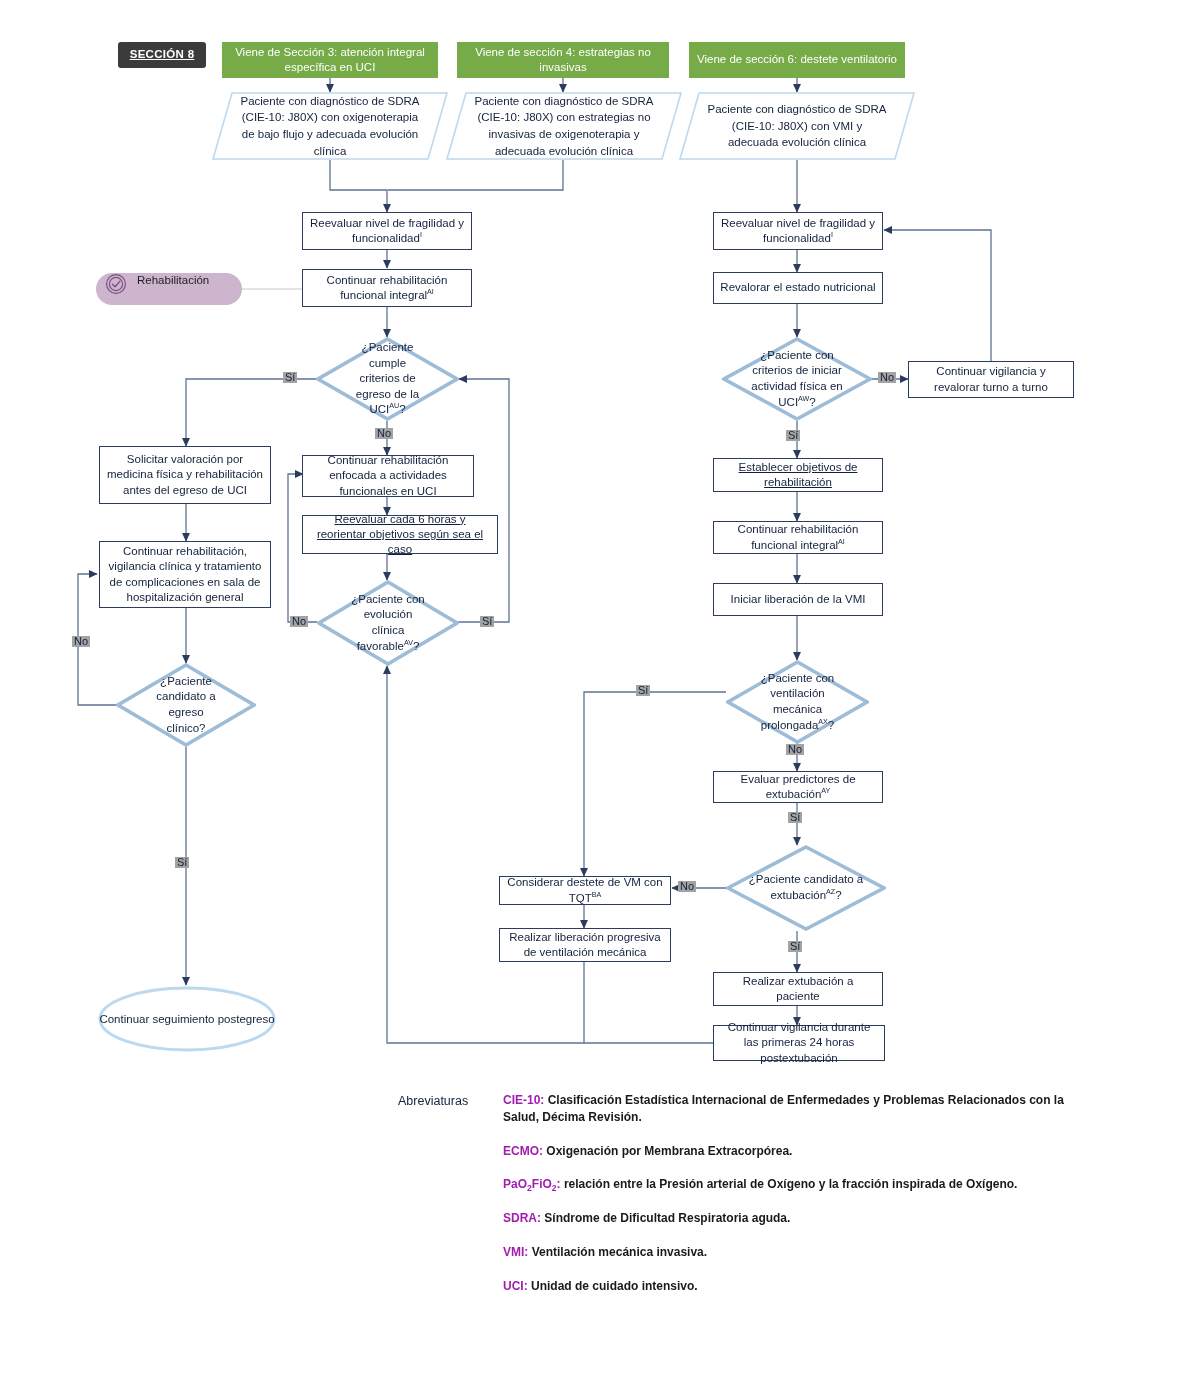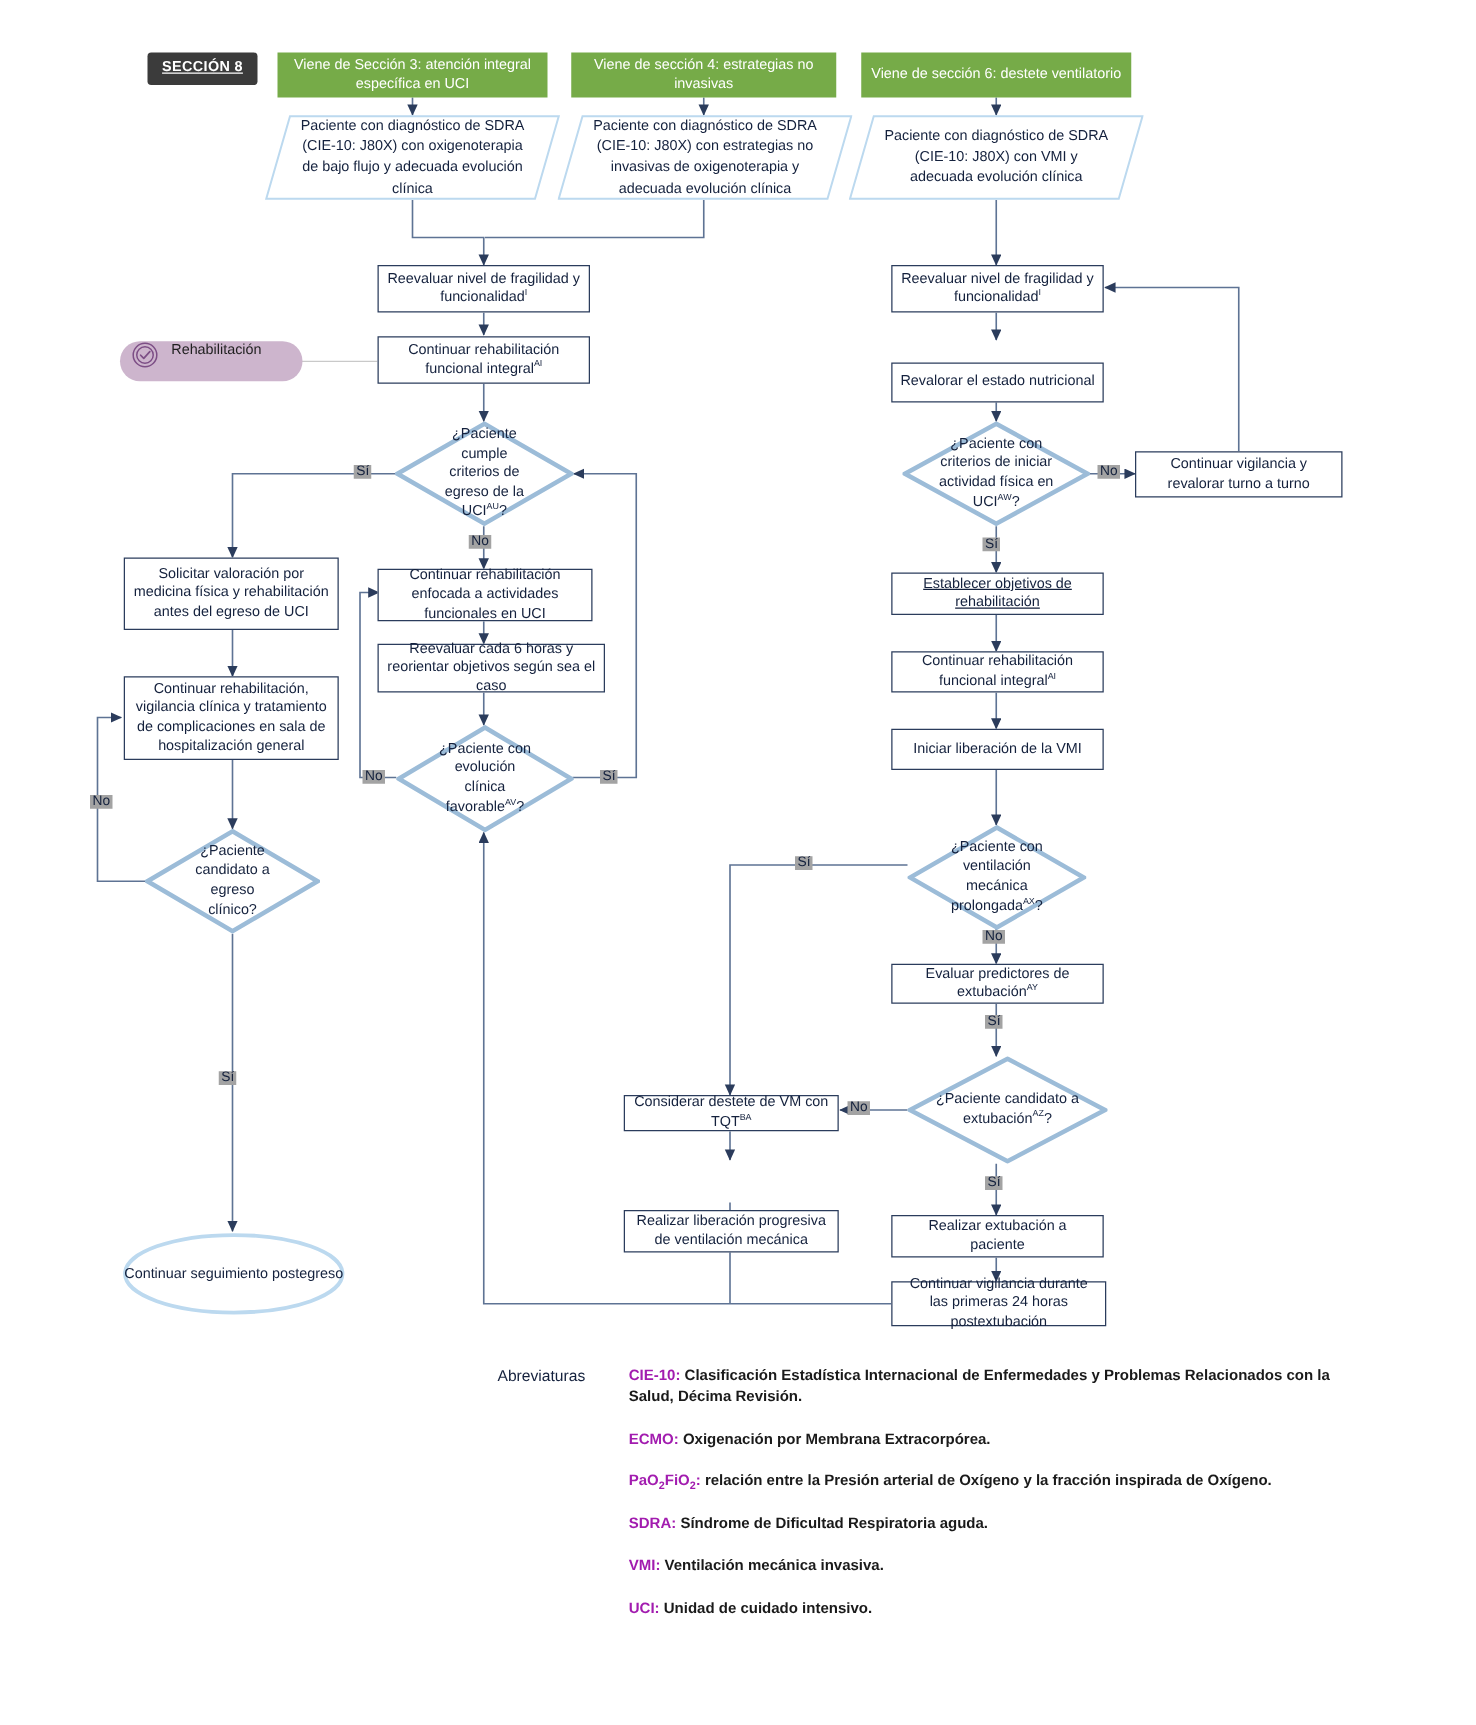--- a/index.html
+++ b/index.html
@@ -302,21 +302,21 @@
       <span><span>¿Paciente cumple criterios de egreso de la UCI</span><sup>AU</sup><span>?</span></span>
     </div>
   </div>
 
   <div class="node proc" style="left:99px; top:446px; width:172px; height:58px;">Solicitar valoración por medicina física y rehabilitación antes del egreso de UCI</div>
 
   <div class="node proc" style="left:99px; top:541px; width:172px; height:67px;">Continuar rehabilitación, vigilancia clínica y tratamiento de complicaciones en sala de hospitalización general</div>
 
   <div class="node proc" style="left:302px; top:455px; width:172px; height:42px;">Continuar rehabilitación enfocada a actividades funcionales en UCI</div>
 
-  <div class="node proc" style="left:302px; top:515px; width:182px; height:39px;">Reevaluar cada 6 horas y reorientar objetivos según sea el caso</div>
+  <div class="node proc" style="left:302px; top:515px; width:196px; height:39px;text-decoration:underline;">Reevaluar cada 6 horas y reorientar objetivos según sea el caso</div>
 
   <div class="dec-wrap" style="left:317px; top:580px; width:142px; height:86px;">
     <svg width="142" height="86" viewBox="0 0 142 86">
       <polygon points="71,2 140,43 71,84 2,43" fill="#ffffff" stroke="#9cbcd8" stroke-width="3.6"></polygon>
     </svg>
     <div class="dec-text">
       <span><span>¿Paciente con evolución clínica favorable</span><sup>AV</sup><span>?</span></span>
     </div>
   </div>
 
@@ -333,21 +333,21 @@
     </svg>
     <div class="term-text">Continuar seguimiento postegreso</div>
   </div>
 
   <div class="node proc" style="left:713px; top:212px; width:170px; height:38px;">
     <span>
       <span>Reevaluar nivel de fragilidad y funcionalidad</span><sup>I</sup>
     </span>
   </div>
 
-  <div class="node proc" style="left:713px; top:272px; width:170px; height:32px;margin-top:18px;">Revalorar el estado nutricional</div>
+  <div class="node proc" style="left:713px; top:272px; width:170px; height:32px;">Revalorar el estado nutricional</div>
 
   <div class="dec-wrap" style="left:722px; top:337px; width:150px; height:84px;">
     <svg width="150" height="84" viewBox="0 0 150 84">
       <polygon points="75,2 148,42 75,82 2,42" fill="#ffffff" stroke="#9cbcd8" stroke-width="3.6"></polygon>
     </svg>
     <div class="dec-text" style="padding:0 26px;">
       <span><span>¿Paciente con criterios de iniciar actividad física en UCI</span><sup>AW</sup><span>?</span></span>
     </div>
   </div>
 
@@ -386,21 +386,21 @@
       <span><span>¿Paciente candidato a extubación</span><sup>AZ</sup><span>?</span></span>
     </div>
   </div>
 
   <div class="node proc" style="left:499px; top:876px; width:172px; height:29px;">
     <span>
       <span>Considerar destete de VM con TQT</span><sup>BA</sup>
     </span>
   </div>
 
-  <div class="node proc" style="left:499px; top:928px; width:172px; height:34px;margin-top:40px;">Realizar liberación progresiva de ventilación mecánica</div>
+  <div class="node proc" style="left:499px; top:928px; width:172px; height:34px;">Realizar liberación progresiva de ventilación mecánica</div>
 
   <div class="node proc" style="left:713px; top:972px; width:170px; height:34px;">Realizar extubación a paciente</div>
 
   <div class="node proc" style="left:713px; top:1025px; width:172px; height:36px;">Continuar vigilancia durante las primeras 24 horas postextubación</div>
 
   <div class="elabel" style="left:283px; top:372px;">Sí</div>
   <div class="elabel" style="left:375px; top:428px;">No</div>
 
   <div class="elabel" style="left:290px; top:616px;">No</div>
   <div class="elabel" style="left:480px; top:616px;">Sí</div>

